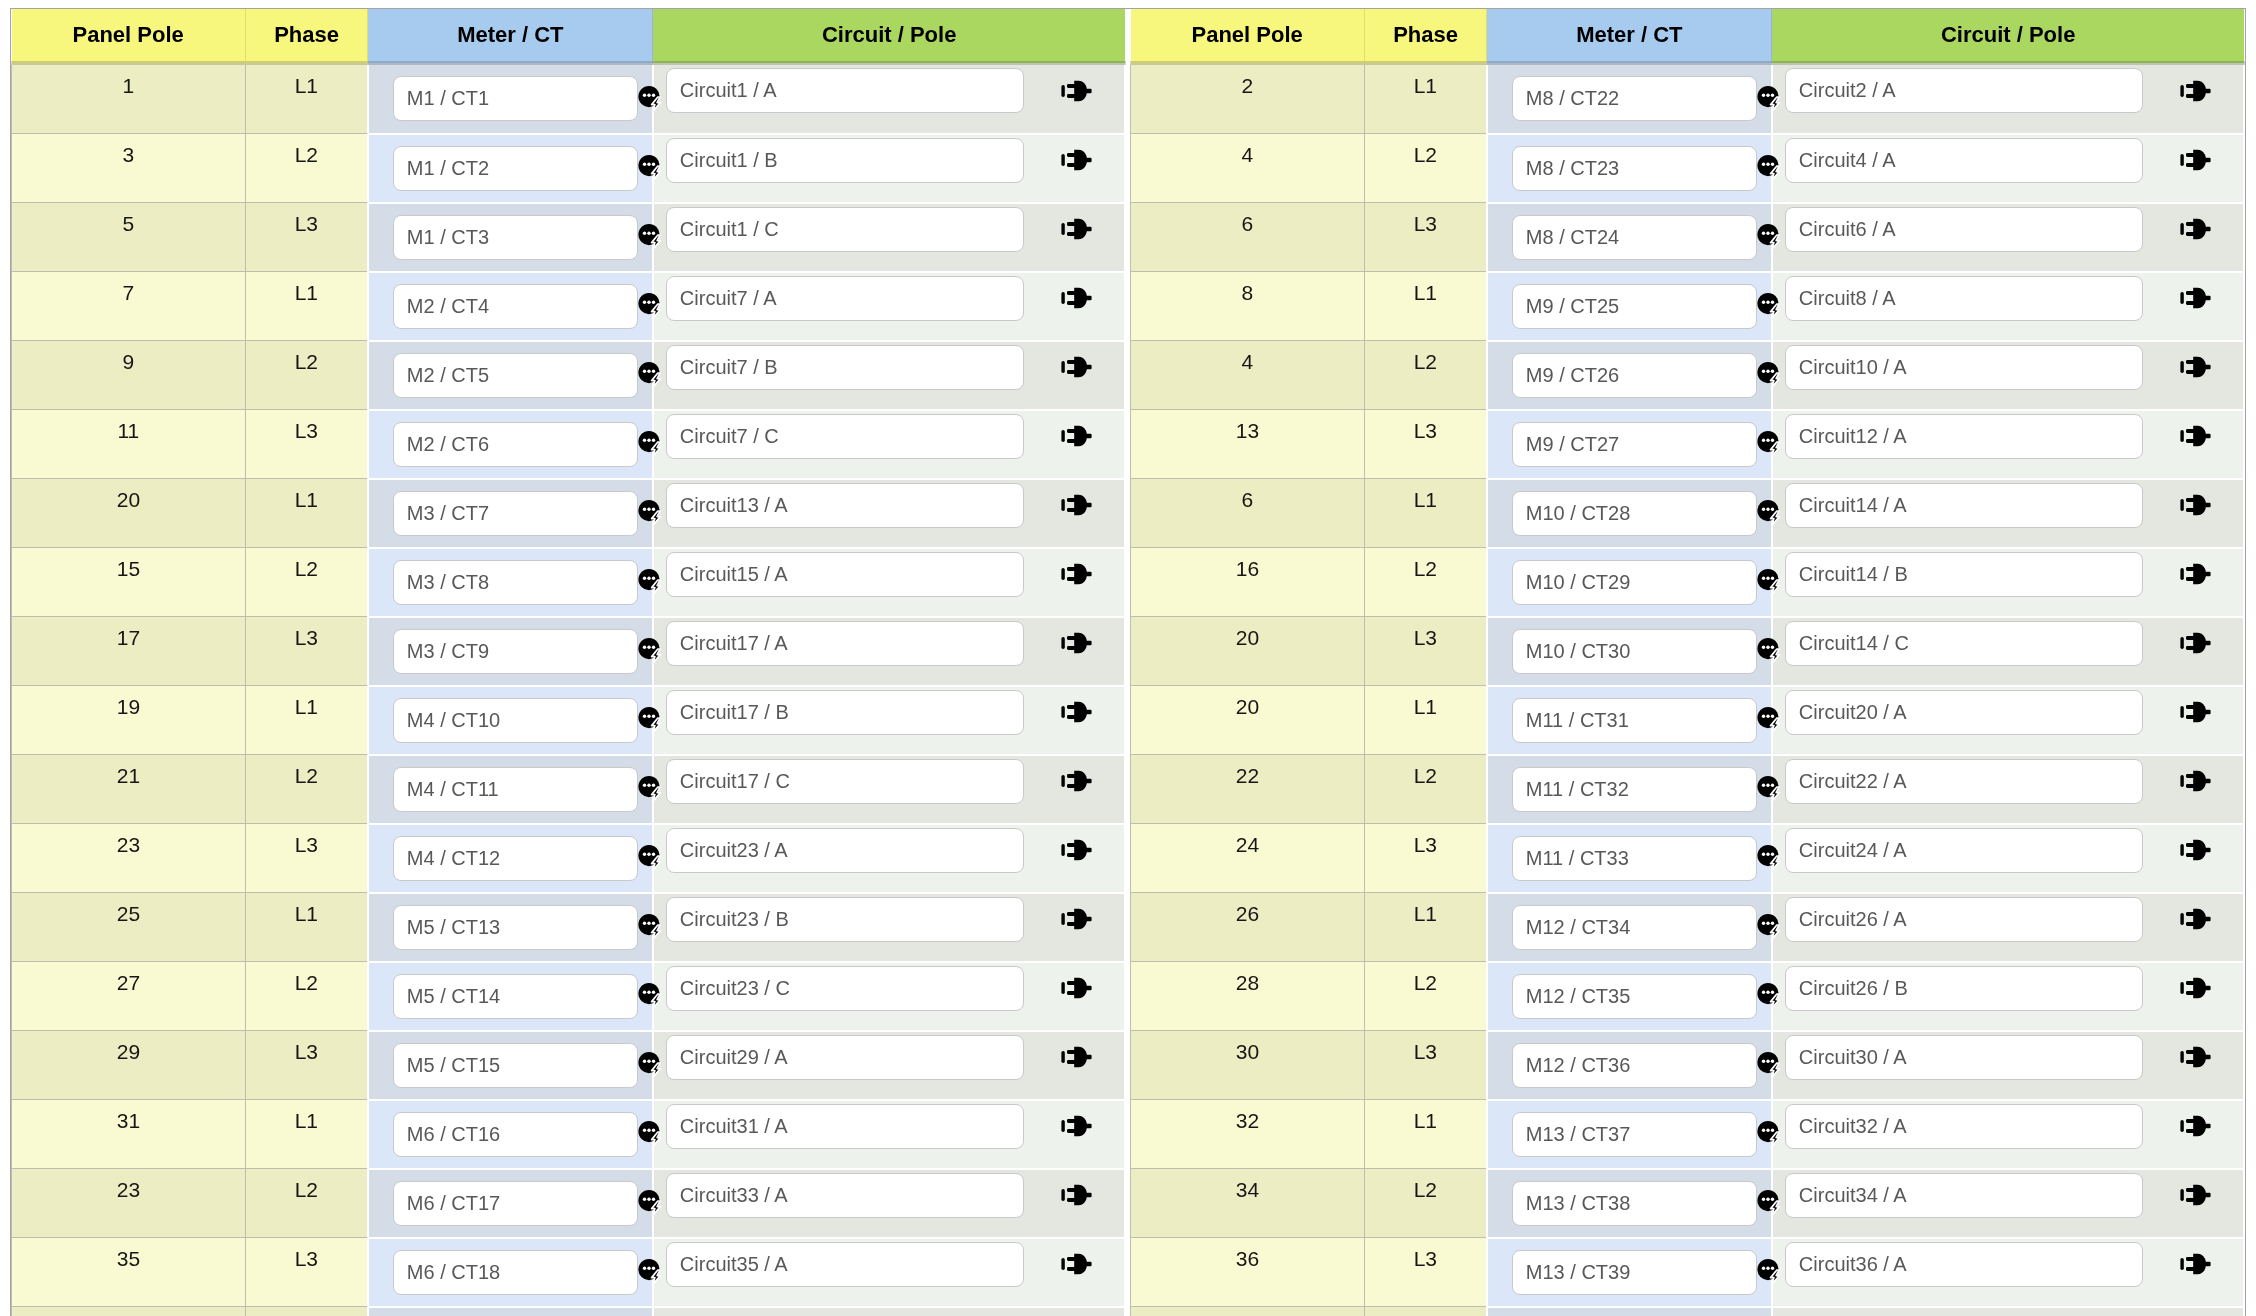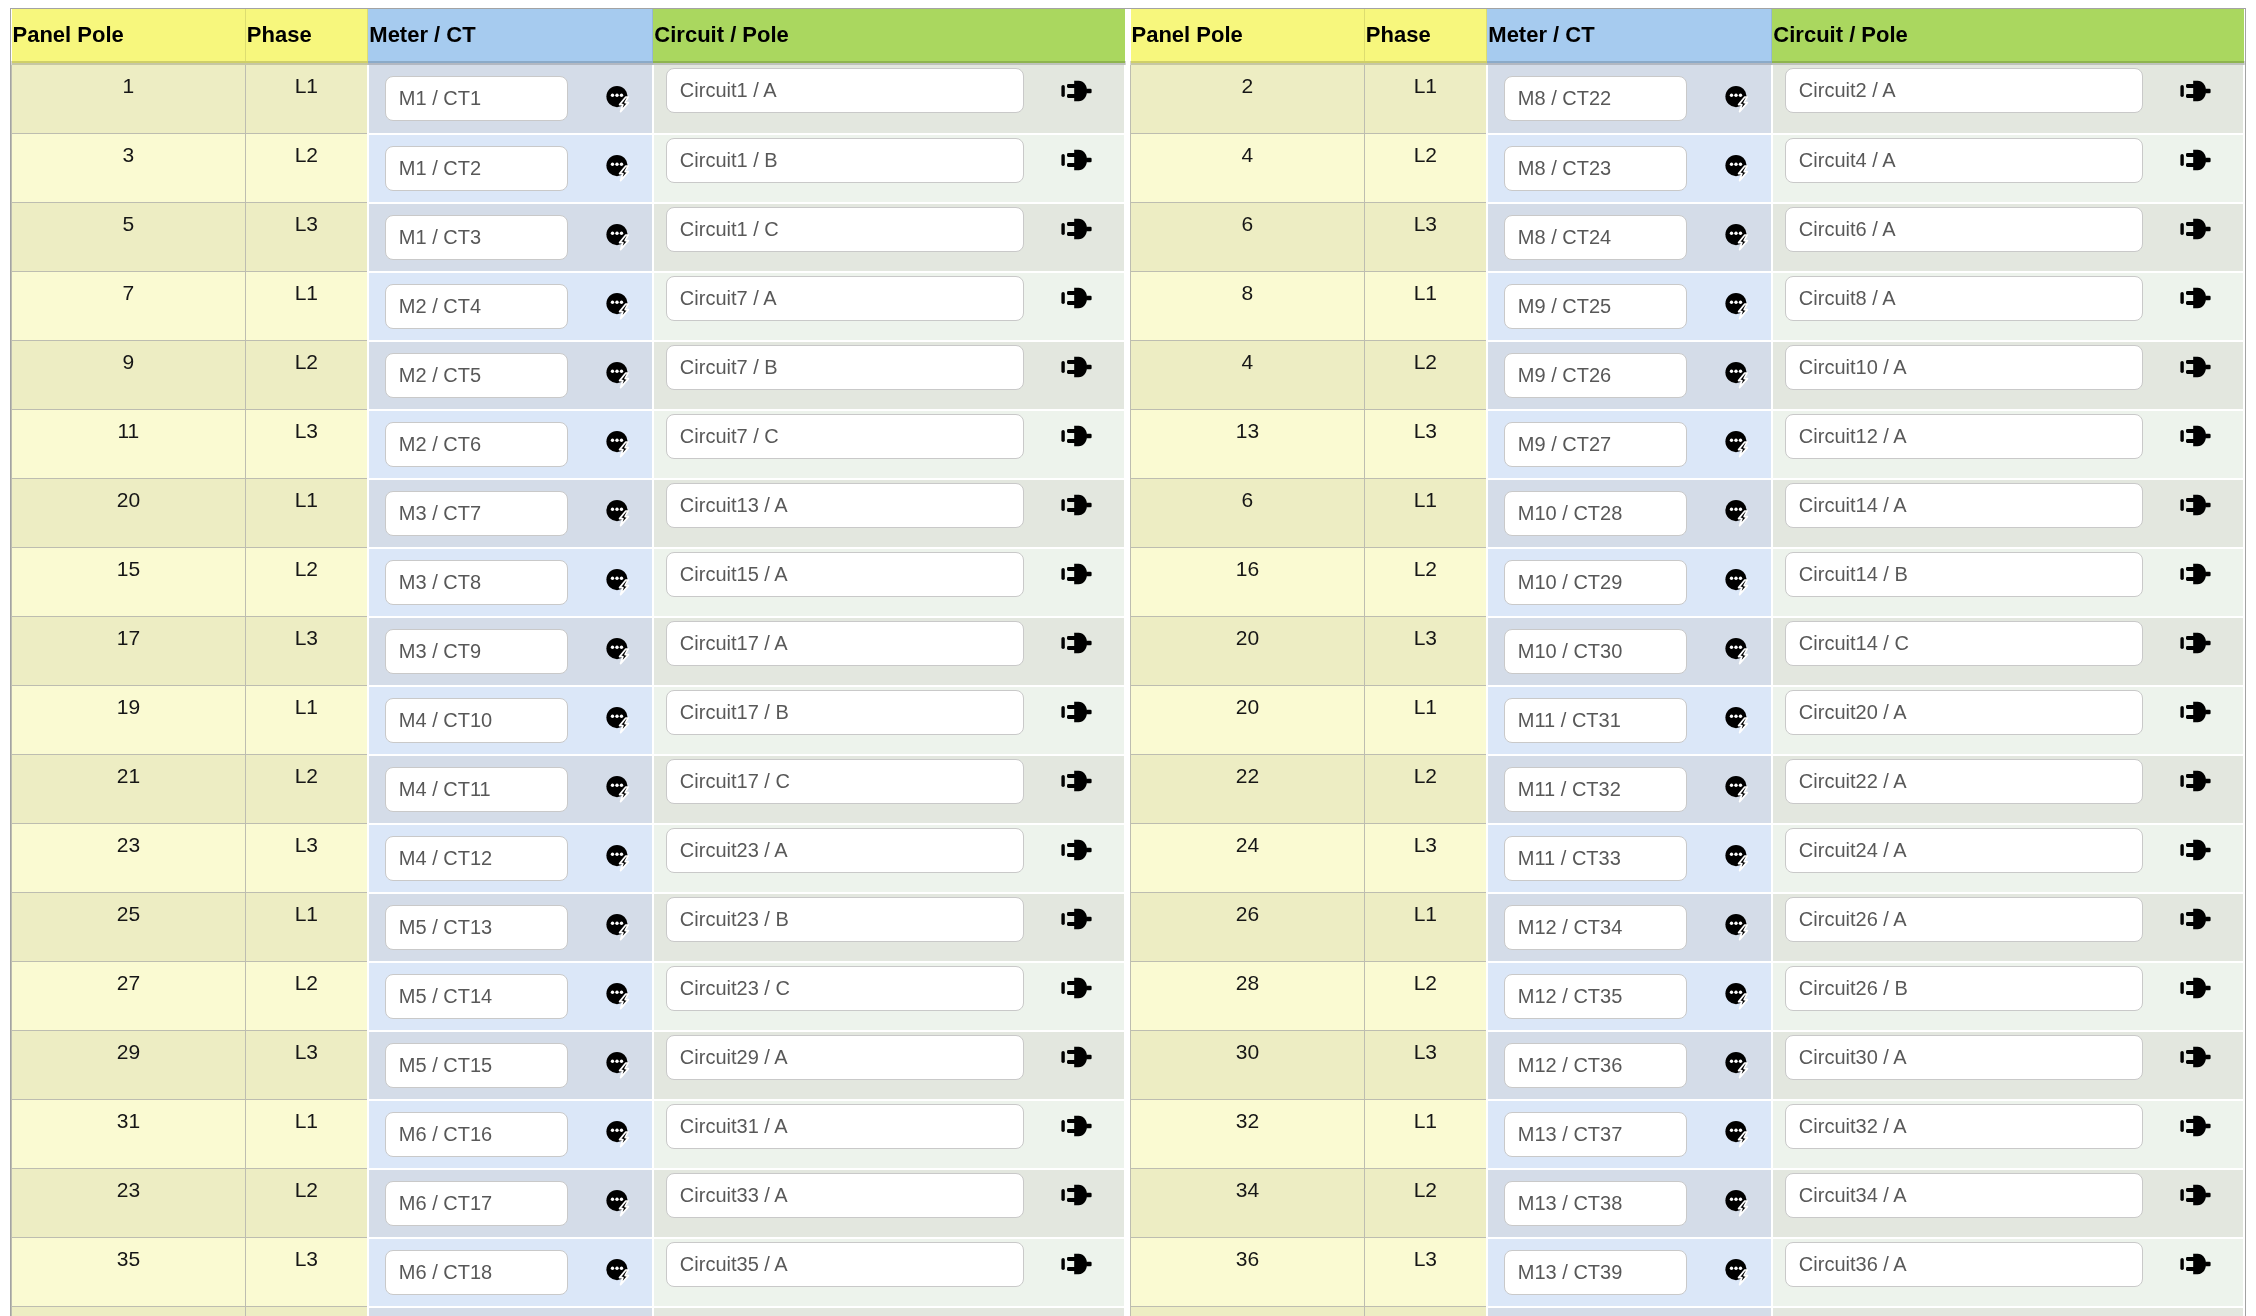--- a/index.html
+++ b/index.html
@@ -9,21 +9,21 @@
     border:1px solid #a3a3a3;background:#fff;
     display:flex;align-items:stretch;
   }
   .half{flex:1 1 0;}
   .mid-sep{flex:0 0 4px;background:#ffffff;}
   table{border-collapse:collapse;table-layout:fixed;width:100%;}
   col.w-pp{width:21%;} col.w-ph{width:11%;} col.w-m{width:25.6%;} col.w-c{width:42.4%;}
 
   th{
     height:50px;font-size:22px;font-weight:bold;color:#000;
-    text-align:left;vertical-align:middle;
+    text-align:center;vertical-align:middle;
     border-bottom:4px solid rgba(0,0,0,0.16);
     border-right:1px solid rgba(0,0,0,0.10);
     margin-top:41px;
   }
   th:last-child{border-right:none;}
   th.hy{background:#f7f77d;}
   th.hb{background:#a6cbef;}
   th.hg{background:#aad75f;}
 
   td{height:59px;padding:0;}
@@ -43,21 +43,21 @@
   .cf{display:flex;align-items:center;justify-content:space-between;height:100%;}
   td.m .cf{padding:0 20px 0 16px;}
   td.c .cf{padding:0 32px 16px 12px;}
 
   .tin{
     height:45px;box-sizing:border-box;background:#fff;
     border:1px solid #c9c9c9;border-radius:8px;
     font-family:"Liberation Sans",sans-serif;font-size:20px;color:#585858;
     padding:0 13px;outline:none;
   }
-  .tin-m{width:183px;}
+  .tin-m{width:245px;margin-left:8px;}
   .tin-c{width:358px;}
   .ic{display:inline-flex;align-items:center;flex:0 0 auto;}
 </style>
 </head>
 <body>
 
 <div class="panel-wrap">
 
   <table class="half">
     <colgroup>

